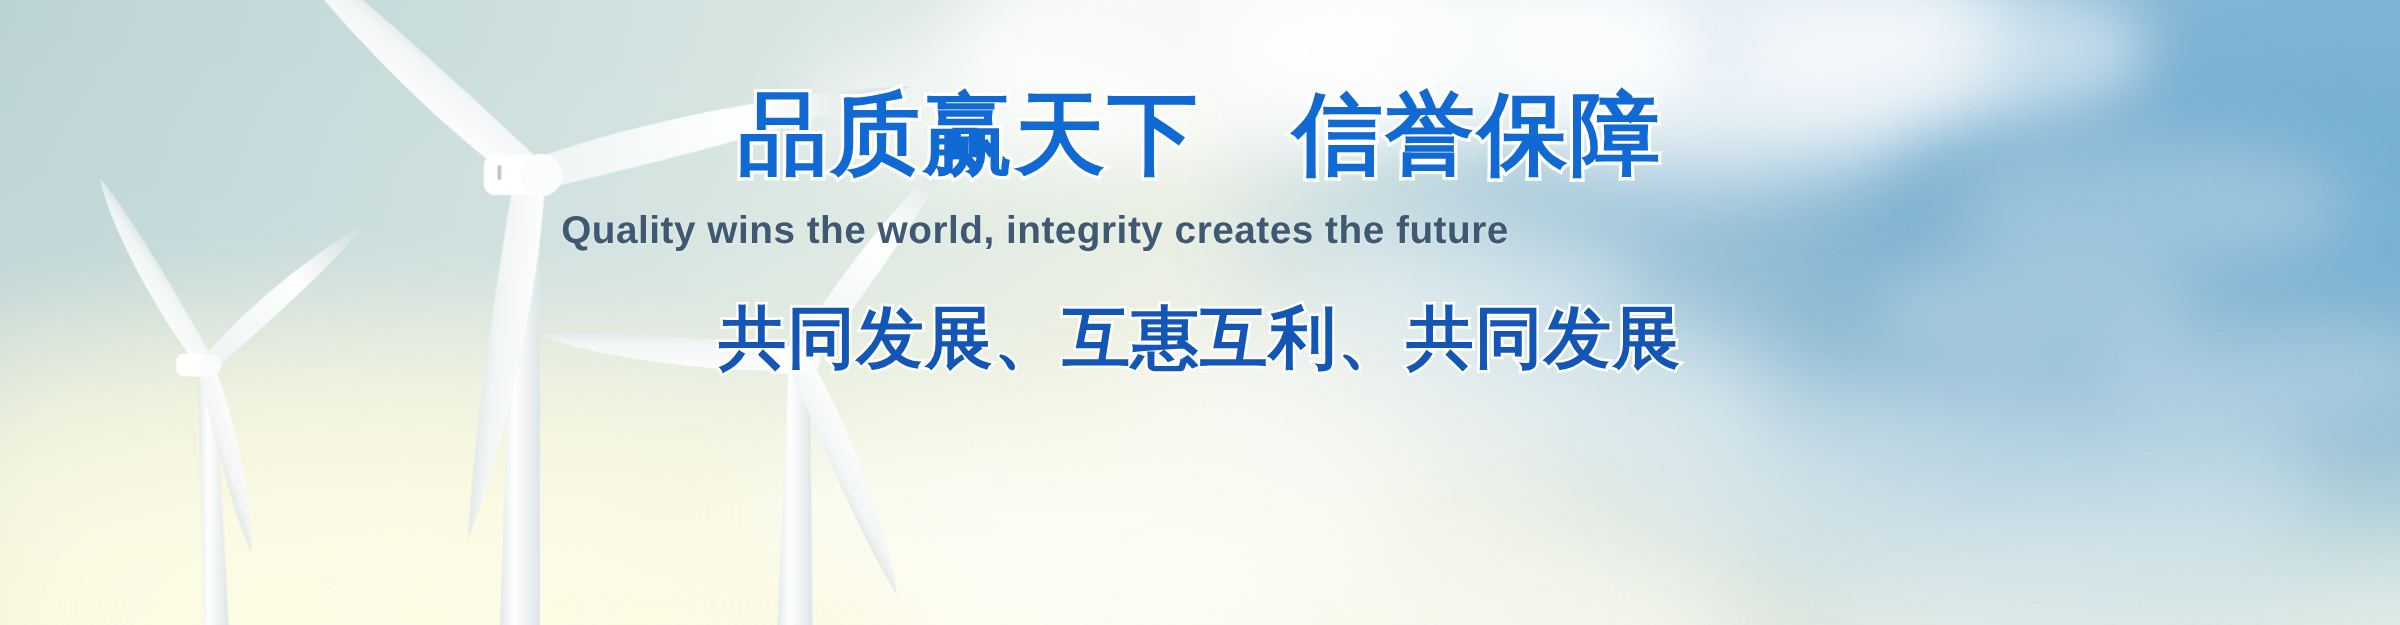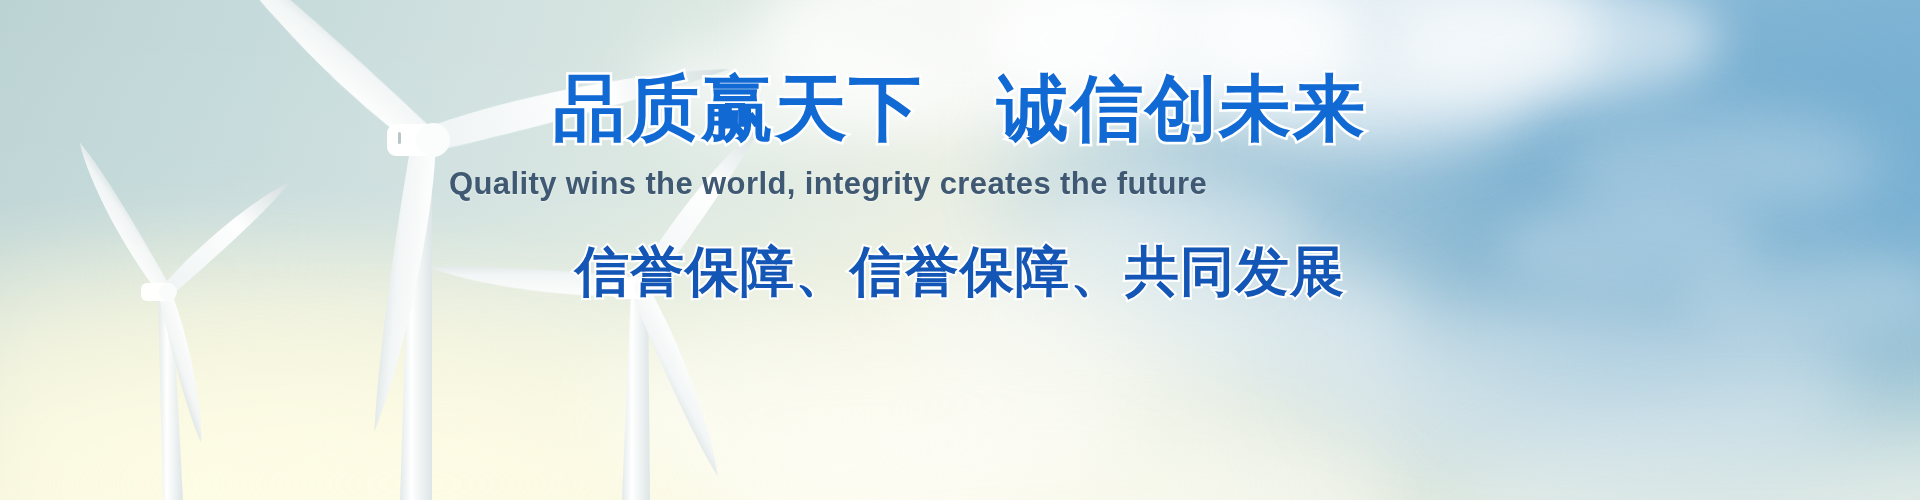--- a/index.html
+++ b/index.html
@@ -238,20 +238,20 @@
         <g transform="rotate(69)">
           <path d="M0,-8 C 62,-18 158,-17 204,-5 C 158,4 62,9 0,10 Z" fill="url(#bladeG)"></path>
         </g>
         <rect x="-28" y="-11" width="40" height="22" rx="7" fill="#ffffff"></rect>
         <circle cx="5" cy="0" r="11" fill="#fafcfc"></circle>
       </g>
     </g>
   </svg>
 
   <div class="text-block">
-    <div class="headline">品质赢天下　诚信创未来</div>
+    <div class="headline">品质赢天下　信誉保障</div>
 
     <div class="subline-en">Quality wins the world, integrity creates the future</div>
 
-    <div class="tagline">信誉保障、信誉保障、共同发展</div>
+    <div class="tagline">共同发展、互惠互利、共同发展</div>
   </div>
 
 </div>
 
 </body></html>

